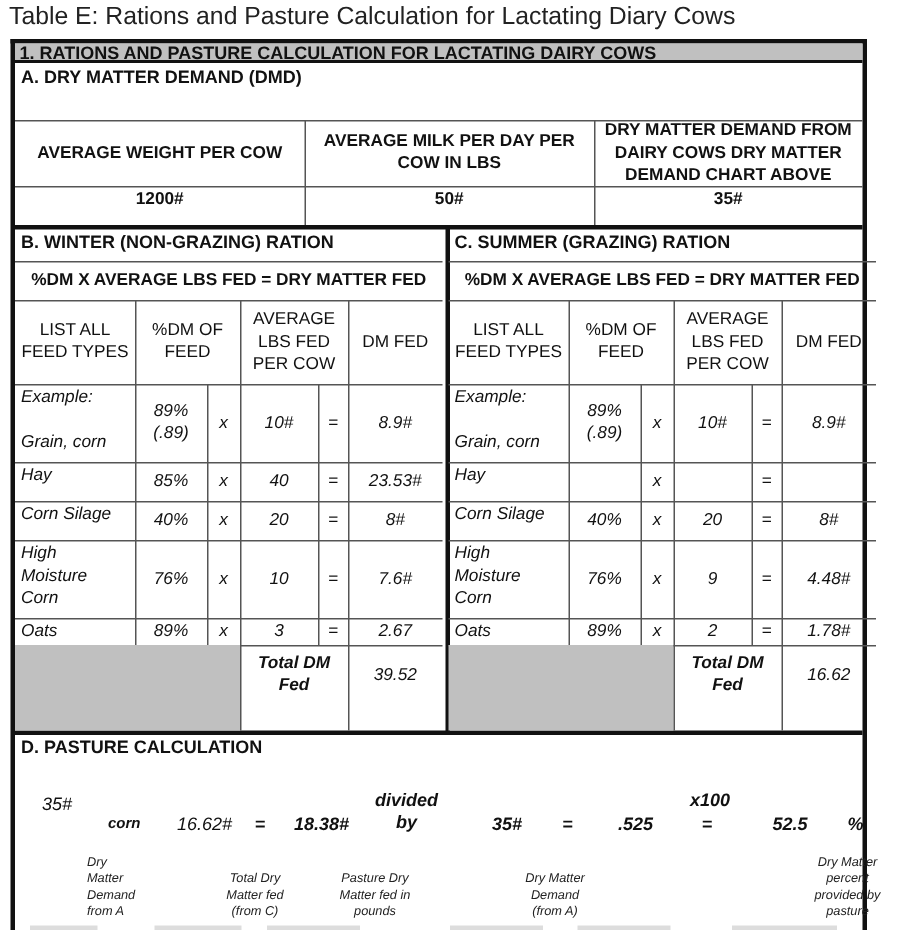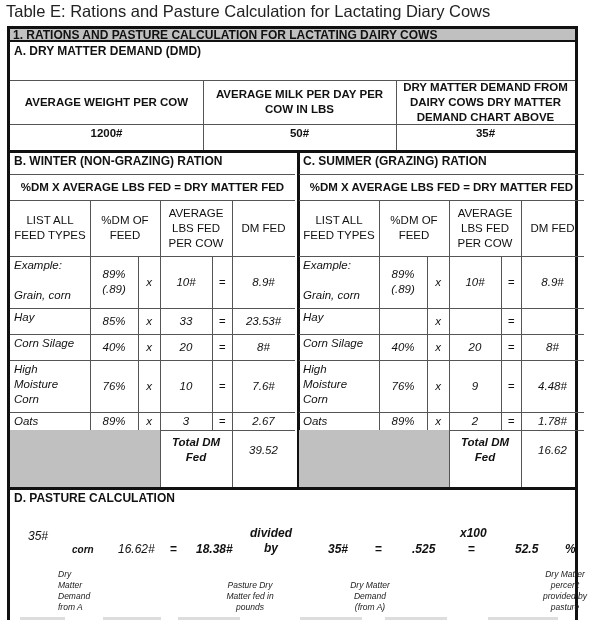--- a/index.html
+++ b/index.html
@@ -66,21 +66,21 @@
       <div class="cell ital" style="left:80px;top:227px;width:48px;height:52px;white-space:pre-line;">89%
 (.89)</div>
       <div class="cell ital" style="left:128px;top:227px;width:22px;height:52px;white-space:pre-line;">x</div>
       <div class="cell ital" style="left:150px;top:227px;width:52px;height:52px;white-space:pre-line;">10#</div>
       <div class="cell ital" style="left:202px;top:227px;width:20px;height:52px;white-space:pre-line;">=</div>
       <div class="cell ital" style="left:222px;top:227px;width:63px;height:52px;white-space:pre-line;">8.9#</div>
       <div class="hline" style="left:0px;top:279px;width:285px;"></div>
       <div class="cell ital left topalign" style="left:0px;top:279px;width:80px;height:26px;white-space:pre-line;padding-top:2px;">Hay</div>
       <div class="cell ital" style="left:80px;top:279px;width:48px;height:26px;white-space:pre-line;">85%</div>
       <div class="cell ital" style="left:128px;top:279px;width:22px;height:26px;white-space:pre-line;">x</div>
-      <div class="cell ital" style="left:150px;top:279px;width:52px;height:26px;white-space:pre-line;">33</div>
+      <div class="cell ital" style="left:150px;top:279px;width:52px;height:26px;white-space:pre-line;">40</div>
       <div class="cell ital" style="left:202px;top:279px;width:20px;height:26px;white-space:pre-line;">=</div>
       <div class="cell ital" style="left:222px;top:279px;width:63px;height:26px;white-space:pre-line;">23.53#</div>
       <div class="hline" style="left:0px;top:305px;width:285px;"></div>
       <div class="cell ital left topalign" style="left:0px;top:305px;width:80px;height:26px;white-space:pre-line;padding-top:2px;">Corn Silage</div>
       <div class="cell ital" style="left:80px;top:305px;width:48px;height:26px;white-space:pre-line;">40%</div>
       <div class="cell ital" style="left:128px;top:305px;width:22px;height:26px;white-space:pre-line;">x</div>
       <div class="cell ital" style="left:150px;top:305px;width:52px;height:26px;white-space:pre-line;">20</div>
       <div class="cell ital" style="left:202px;top:305px;width:20px;height:26px;white-space:pre-line;">=</div>
       <div class="cell ital" style="left:222px;top:305px;width:63px;height:26px;white-space:pre-line;">8#</div>
       <div class="hline" style="left:0px;top:331px;width:285px;"></div>
@@ -183,20 +183,23 @@
   <div class="calc bold ital" style="left:402px;top:513px;">.525</div>
   <div class="calc bold ital" style="left:450px;top:497px;">x100</div>
   <div class="calc bold" style="left:458px;top:513px;">=</div>
   <div class="calc bold ital" style="left:505px;top:513px;">52.5</div>
   <div class="calc bold ital" style="left:555px;top:513px;">%</div>
 
   <div class="note" style="left:18px;top:540px;white-space:pre-line;">Dry
 Matter
 Demand
 from A</div>
+  <div class="note" style="left:100px;top:551px;width:60px;text-align:center;white-space:pre-line;">Total Dry
+Matter fed
+(from C)</div>
   <div class="note" style="left:175px;top:551px;width:70px;text-align:center;white-space:pre-line;">Pasture Dry
 Matter fed in
 pounds</div>
   <div class="note" style="left:300px;top:551px;width:60px;text-align:center;white-space:pre-line;">Dry Matter
 Demand
 (from A)</div>
   <div class="note" style="left:490px;top:540px;width:70px;text-align:center;white-space:pre-line;">Dry Matter
 percent
 provided by
 pasture</div>

